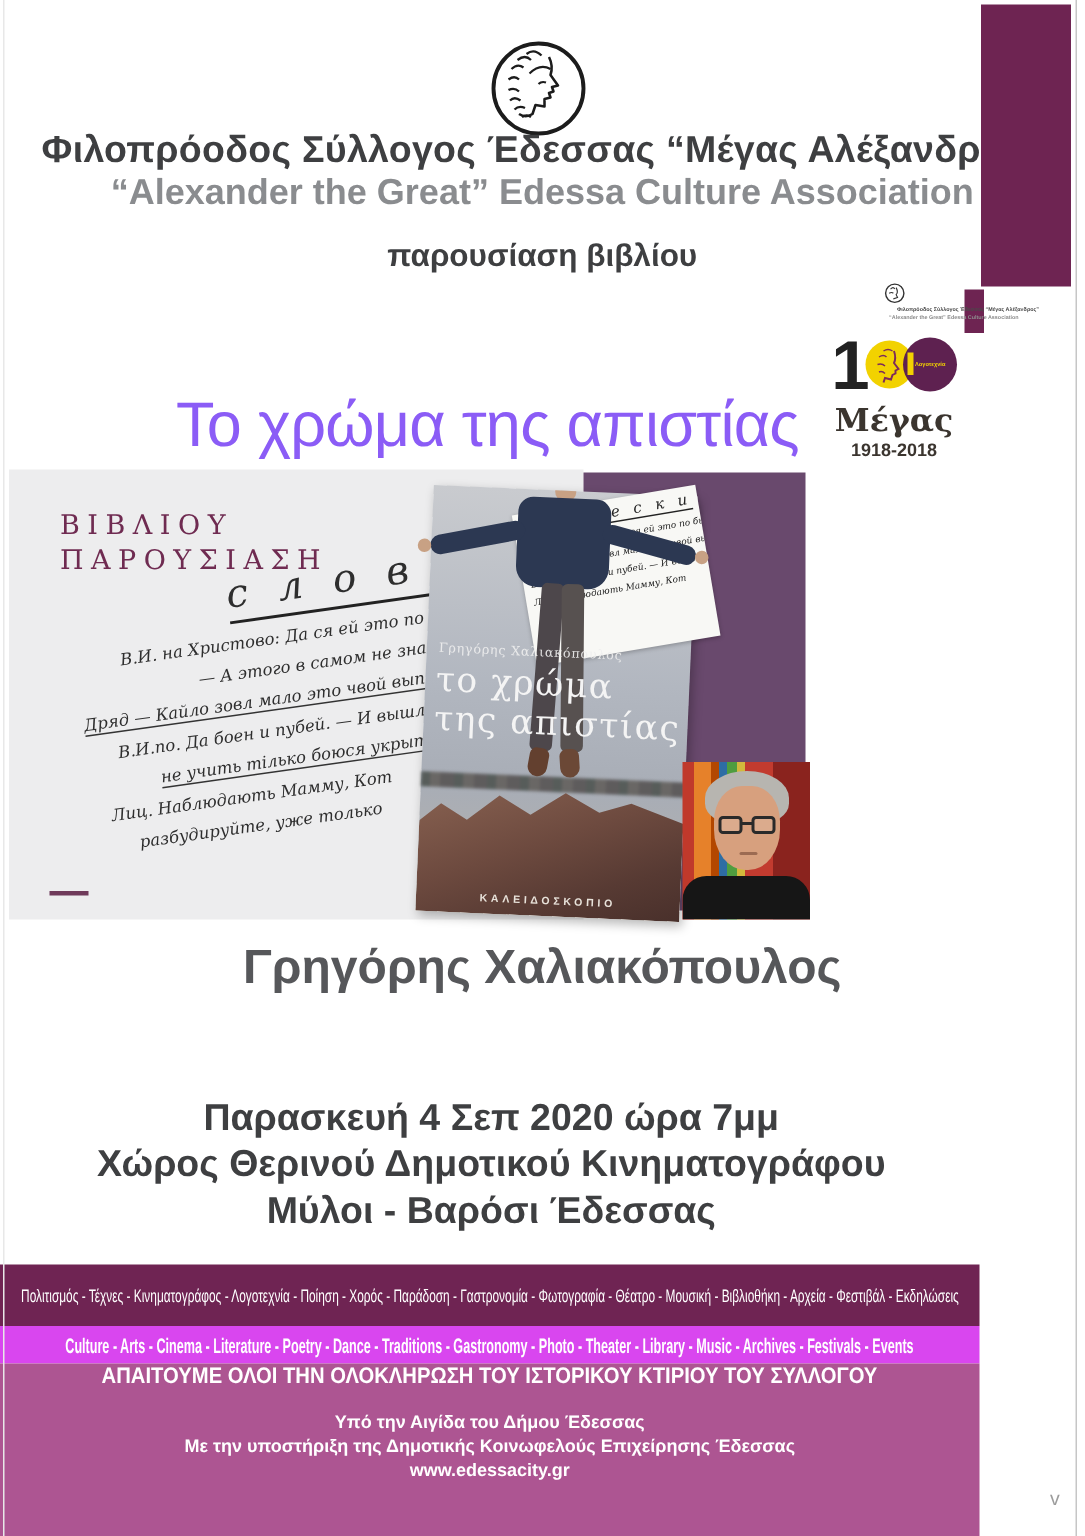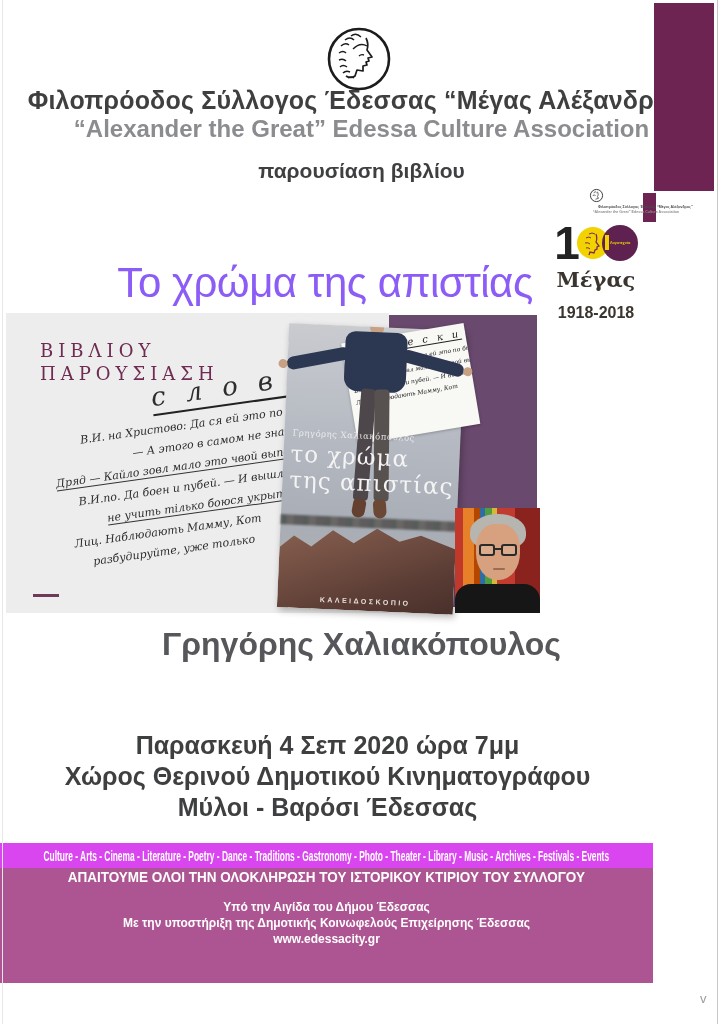--- a/index.html
+++ b/index.html
@@ -33,21 +33,21 @@
   .anniv-line.l2 span { color:#8e8e8e; }
   .logo100 { margin-top:10px; height:38px; display:flex; align-items:center; justify-content:center; }
   .digit1 { font-size:46px; line-height:34px; font-weight:800; color:#222; letter-spacing:-2px; }
   .c-yellow { width:32px; height:32px; border-radius:50%; background:#f2d200; margin-left:-1px; position:relative; }
   .c-purple { width:36px; height:36px; border-radius:50%; background:#5e2150; margin-left:-7px; position:relative;
               display:flex; align-items:center; justify-content:center; }
   .c-purple .strip { position:absolute; left:3px; top:10px; width:4px; height:15px; background:#f2d200; }
   .c-purple .blabel { display:inline-block; transform:scale(0.42); transform-origin:center;
               font-size:9px; font-weight:700; color:#f2d200; white-space:nowrap; }
   .chronia { margin-top:5px; font-family:"DejaVu Serif", serif; font-size:21px; font-weight:700; color:#3b352f; }
-  .yrange  { font-size:16px; font-weight:700; color:#3b352f; margin-top:12px; }
+  .yrange  { font-size:12px; font-weight:700; color:#3b352f; margin-top:1px; }
 
   
   .main-title { position:absolute; top:259px; left:0; width:650px; text-align:center;
             font-size:42px; font-weight:400; color:#8b5cf6; letter-spacing:-0.5px; }
 
   
   .panel { position:absolute; left:6px; top:313px; width:383px; height:300px; background:#ededee; overflow:hidden; }
   .pres { position:absolute; left:34px; top:26px; font-family:"DejaVu Serif", serif;
           font-size:18px; line-height:23px; letter-spacing:5px; color:#6f2b51; }
   .hw-wrap { position:absolute; left:26px; top:86px; width:380px; transform:rotate(-8deg);
@@ -241,20 +241,23 @@
 
   <div class="author-name">Γρηγόρης Χαλιακόπουλος</div>
 
   <div class="event-block">
     <div>Παρασκευή 4 Σεπ 2020 ώρα 7μμ</div>
     <div>Χώρος Θερινού Δημοτικού Κινηματογράφου</div>
     <div>Μύλοι - Βαρόσι Έδεσσας</div>
   </div>
 
   <div class="footer">
+    <div class="band band-el">
+      <span class="fit">Πολιτισμός - Τέχνες - Κινηματογράφος - Λογοτεχνία - Ποίηση - Χορός - Παράδοση - Γαστρονομία - Φωτογραφία - Θέατρο - Μουσική - Βιβλιοθήκη - Αρχεία - Φεστιβάλ - Εκδηλώσεις</span>
+    </div>
     <div class="band band-en">
       <span class="fit">Culture - Arts - Cinema - Literature - Poetry - Dance - Traditions - Gastronomy - Photo - Theater - Library - Music - Archives - Festivals - Events</span>
     </div>
     <div class="band-bottom">
       <div class="demand">
         <span class="fit">ΑΠΑΙΤΟΥΜΕ ΟΛΟΙ ΤΗΝ ΟΛΟΚΛΗΡΩΣΗ ΤΟΥ ΙΣΤΟΡΙΚΟΥ ΚΤΙΡΙΟΥ ΤΟΥ ΣΥΛΛΟΓΟΥ</span>
       </div>
       <div class="aegis">Υπό την Αιγίδα του Δήμου Έδεσσας</div>
       <div class="support">Με την υποστήριξη της Δημοτικής Κοινωφελούς Επιχείρησης Έδεσσας</div>
       <div class="website">www.edessacity.gr</div>

